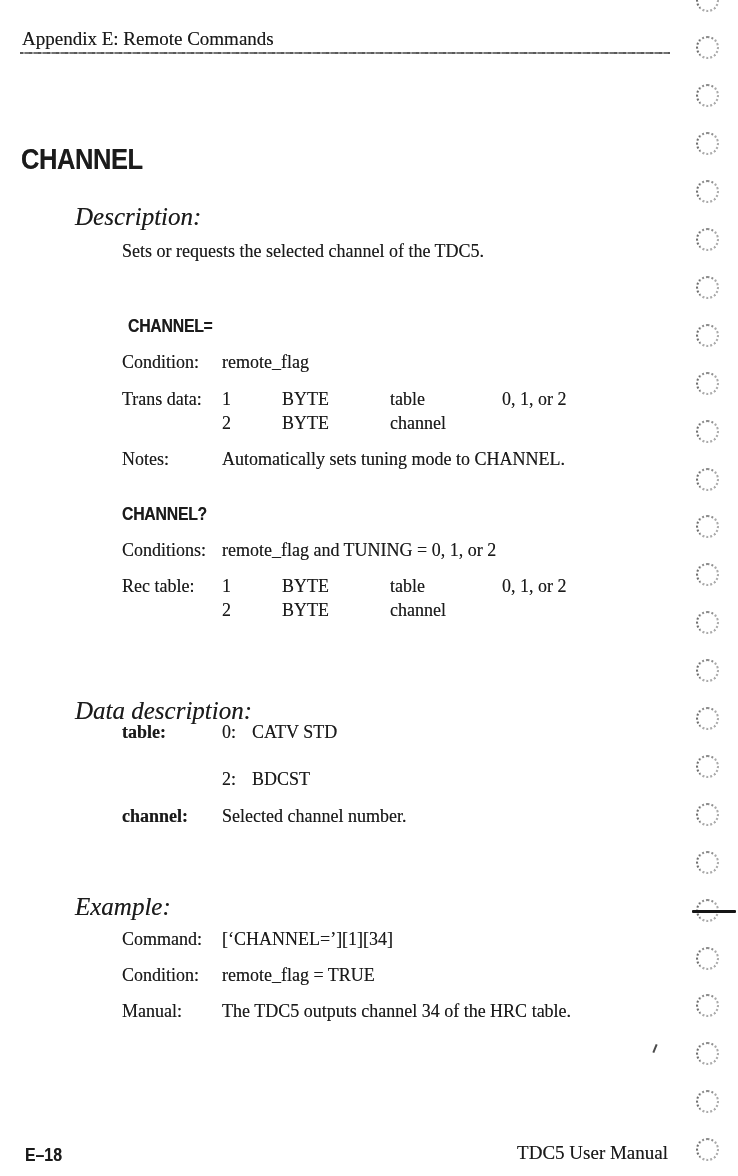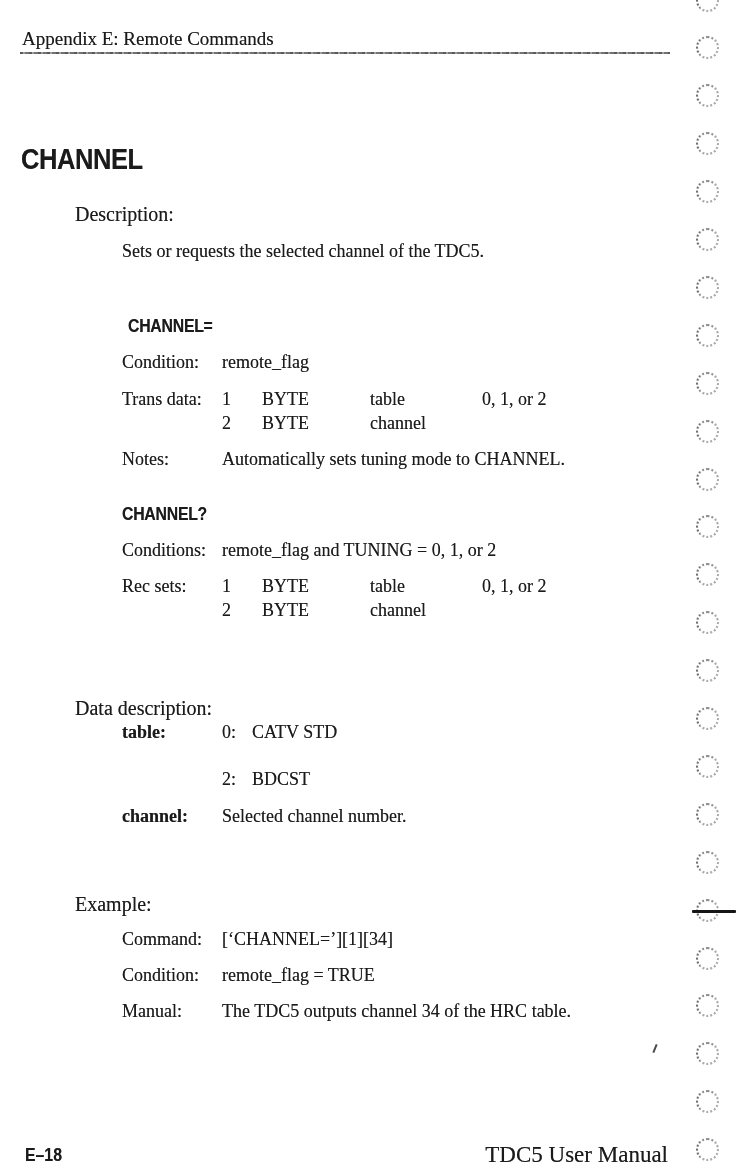--- a/index.html
+++ b/index.html
@@ -8,50 +8,50 @@
     width:738px; height:1176px;
     margin:0 auto;
     background:#ffffff;
     overflow:hidden;
     font-family:"Liberation Serif", serif;
     color:#1b1b1b;
     text-shadow:0 0 0.4px rgba(20,20,20,0.55);
   }
   .abs { position:absolute; white-space:nowrap; }
   .serif18 { font-size:18px; }
-  .it-head { font-size:20px; }
+  .it-head { font-size:25px; font-style:italic; }
   .sans-bold { font-family:"Liberation Sans", sans-serif; font-weight:bold; }
   .cond { display:inline-block; transform:scaleX(0.88); transform-origin:0 50%; }
   .header-title { font-size:19px; }
   .page-title { font-size:29px; letter-spacing:-0.5px; }
   .sub-head { font-size:18px; letter-spacing:-0.3px; }
   .header-rule {
     position:absolute; left:20px; top:52px; width:650px; height:2px;
     background:repeating-linear-gradient(90deg,#3c3c3c 0 3px,#8f8f8f 3px 5px,#5a5a5a 5px 9px);
     opacity:0.85;
   }
   .row-label { display:inline-block; width:100px; }
   .col-num  { display:inline-block; width:40px; }
-  .col-type { display:inline-block; width:108px; }
+  .col-type { display:inline-block; width:108px;margin-left:20px; }
   .col-name { display:inline-block; width:112px; }
   .dd-num { display:inline-block; width:30px; }
   .bold-label { font-weight:bold; }
   .hole {
     position:absolute; left:696px; width:23px; height:23px;
     border-radius:50%;
     border:2px dotted #ababab;
     border-left-color:#707070;
     border-top-color:#8d8d8d;
     box-sizing:border-box;
     background:transparent;
   }
   .pen-mark { position:absolute; left:692px; top:910px; width:44px; height:3px; background:#151515; border-radius:1px; }
   .tick-mark { position:absolute; left:654px; top:1044px; width:2px; height:9px; background:#4a4a4a; transform:rotate(22deg); }
   .footer-page { font-size:18px; }
-  .footer-manual { font-size:23px; }
+  .footer-manual { font-size:19px; }
 </style>
 </head>
 <body>
 
 <div class="page">
 
   <div class="abs header-title" style="left:22px; top:28px;">Appendix E: Remote Commands</div>
   <div class="header-rule"></div>
 
   <div class="abs sans-bold" style="left:21px; top:143px;">
@@ -82,21 +82,21 @@
 
   <div class="abs sans-bold" style="left:122px; top:504px;">
     <span class="cond sub-head">CHANNEL?</span>
   </div>
 
   <div class="abs serif18" style="left:122px; top:540px;">
     <span class="row-label">Conditions:</span><span>remote_flag and TUNING = 0, 1, or 2</span>
   </div>
 
   <div class="abs serif18" style="left:122px; top:576px;">
-    <span class="row-label">Rec sets:</span><span class="col-num">1</span><span class="col-type">BYTE</span><span class="col-name">table</span><span>0, 1, or 2</span>
+    <span class="row-label">Rec table:</span><span class="col-num">1</span><span class="col-type">BYTE</span><span class="col-name">table</span><span>0, 1, or 2</span>
   </div>
   <div class="abs serif18" style="left:122px; top:600px;">
     <span class="row-label"></span><span class="col-num">2</span><span class="col-type">BYTE</span><span class="col-name">channel</span><span></span>
   </div>
 
   <div class="abs it-head" style="left:75px; top:686px;margin-top:11px;">Data description:</div>
 
   <div class="abs serif18" style="left:122px; top:722px;">
     <span class="row-label bold-label">table:</span><span class="dd-num">0:</span><span>CATV STD</span>
   </div>

